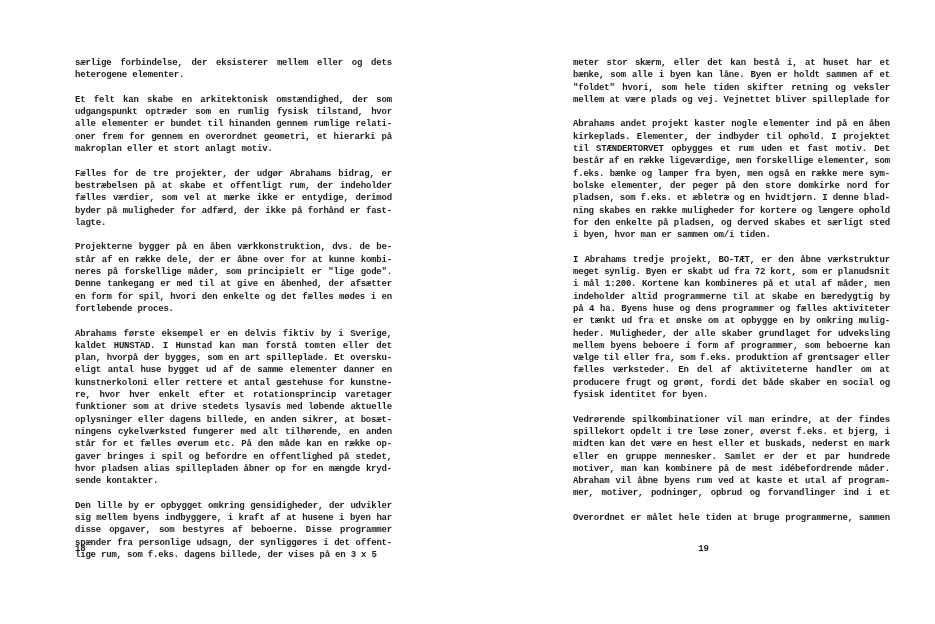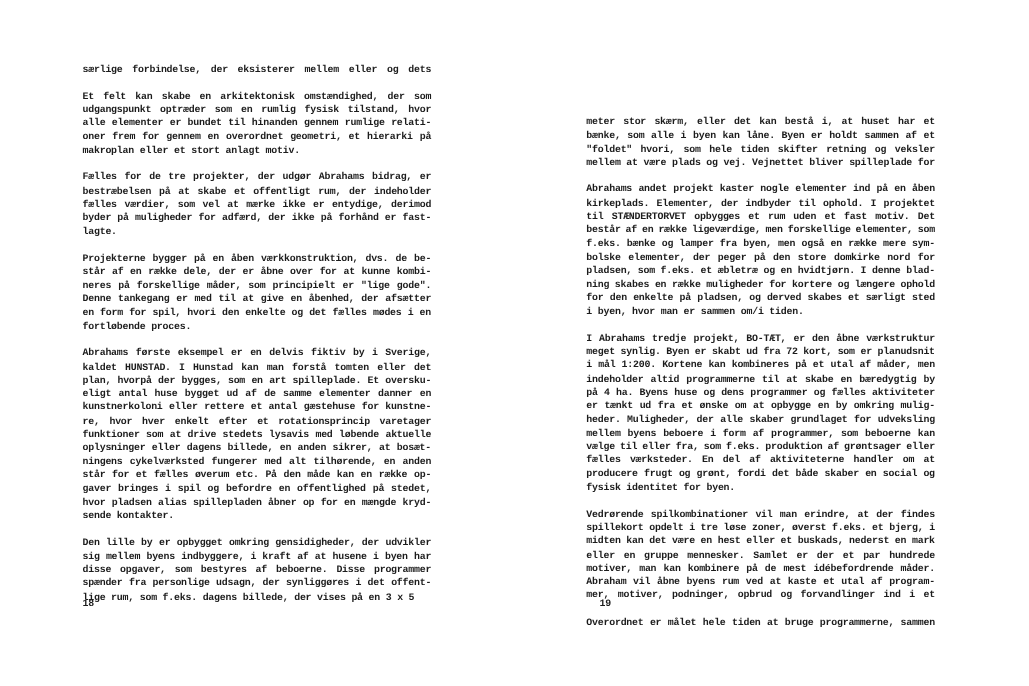--- a/index.html
+++ b/index.html
@@ -18,21 +18,21 @@
   }
   .col {
     position: absolute;
     top: 57px;
     width: 317px;
     font-size: 9px;
     font-weight: bold;
     -webkit-font-smoothing: antialiased;
   }
   .col-left  { left: 75px; }
-  .col-right { left: 533px; margin-top: 48px; }
+  .col-right { left: 573px; }
   .paragraph { margin: 0 0 12.3px 0; }
   .paragraph:last-child { margin-bottom: 0; }
   .line {
     height: 12.3px;
     line-height: 12.3px;
     white-space: pre;
     letter-spacing: -0.2px;
   }
   .line.j {
     display: flex;
@@ -42,38 +42,39 @@
   .page-number {
     position: absolute;
     top: 543px;
     width: 317px;
     font-size: 9px;
     font-weight: bold;
     line-height: 12.3px;
     letter-spacing: -0.2px;
   }
   .page-number.pn-left  { left: 75px;  text-align: left; }
-  .page-number.pn-right { left: 545px; text-align: left; }
+  .page-number.pn-right { left: 545px; text-align: center; }
 </style>
 </head>
 <body>
 
 <div class="spread">
   <div class="col col-left">
       <div class="paragraph">
         <div class="line j">
           <span>særlige</span>
           <span>forbindelse,</span>
           <span>der</span>
           <span>eksisterer</span>
           <span>mellem</span>
           <span>eller</span>
           <span>og</span>
           <span>dets</span>
         </div>
+        <div class="line">heterogene elementer.</div>
       </div>
       <div class="paragraph">
         <div class="line j">
           <span>Et</span>
           <span>felt</span>
           <span>kan</span>
           <span>skabe</span>
           <span>en</span>
           <span>arkitektonisk</span>
           <span>omstændighed,</span>

